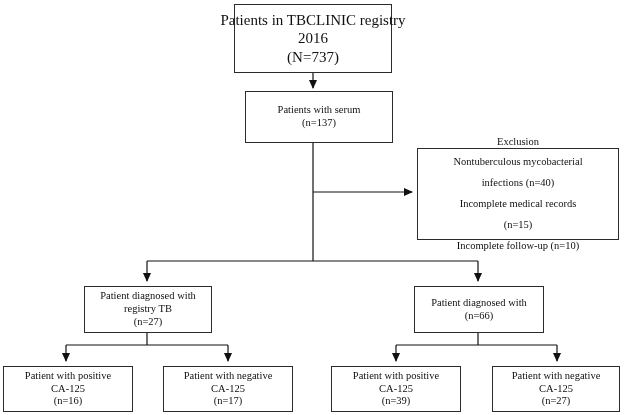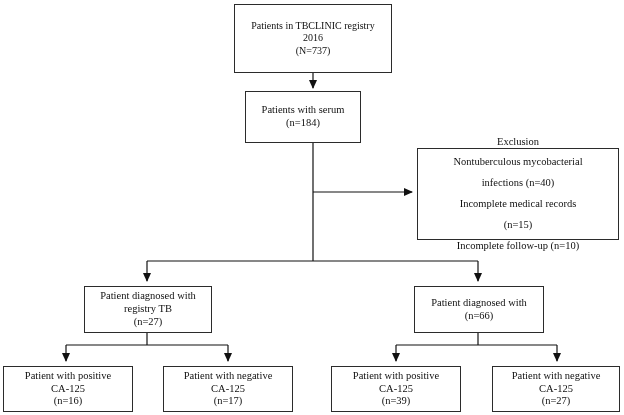--- a/index.html
+++ b/index.html
@@ -37,22 +37,22 @@
     color: #101010;
     line-height: 1.22;
     padding: 2px 4px;
   }
   .node .line {
     display: block;
     white-space: nowrap;
   }
 
   
-  #node-registry      { left: 234px; top: 4px;   width: 158px; height: 69px;  font-size: 10px; }
-  #node-serum         { left: 245px; top: 91px;  width: 116px; height: 52px;  font-size: 10.5px; }
+  #node-registry      { left: 234px; top: 4px;   width: 158px; height: 69px;  font-size: 15px; }
+  #node-serum         { left: 245px; top: 91px;  width: 148px; height: 52px;  font-size: 10.5px; }
   #node-exclusion     { left: 417px; top: 148px; width: 202px; height: 92px;  font-size: 10.5px; gap: 8px; }
   #node-pulmonary     { left: 84px;  top: 286px; width: 128px; height: 47px;  font-size: 10.5px; }
   #node-extrapulm     { left: 414px; top: 286px; width: 130px; height: 47px;  font-size: 10.5px; }
   #node-pos-pulm      { left: 3px;   top: 366px; width: 130px; height: 46px;  font-size: 10.5px; }
   #node-neg-pulm      { left: 163px; top: 366px; width: 130px; height: 46px;  font-size: 10.5px; }
   #node-pos-extra     { left: 331px; top: 366px; width: 130px; height: 46px;  font-size: 10.5px; }
   #node-neg-extra     { left: 492px; top: 366px; width: 128px; height: 46px;  font-size: 10.5px; }
 </style>
 </head>
 <body>
@@ -100,21 +100,21 @@
   </svg>
 
   <div class="node" id="node-registry">
     <span class="line">Patients in TBCLINIC registry</span>
     <span class="line">2016</span>
     <span class="line">(N=737)</span>
   </div>
 
   <div class="node" id="node-serum">
     <span class="line">Patients with serum</span>
-    <span class="line">(n=184)</span>
+    <span class="line">(n=137)</span>
   </div>
 
   <div class="node" id="node-exclusion">
     <span class="line">Exclusion</span>
     <span class="line">Nontuberculous mycobacterial</span>
     <span class="line">infections (n=40)</span>
     <span class="line">Incomplete medical records</span>
     <span class="line">(n=15)</span>
     <span class="line">Incomplete follow-up (n=10)</span>
   </div>

